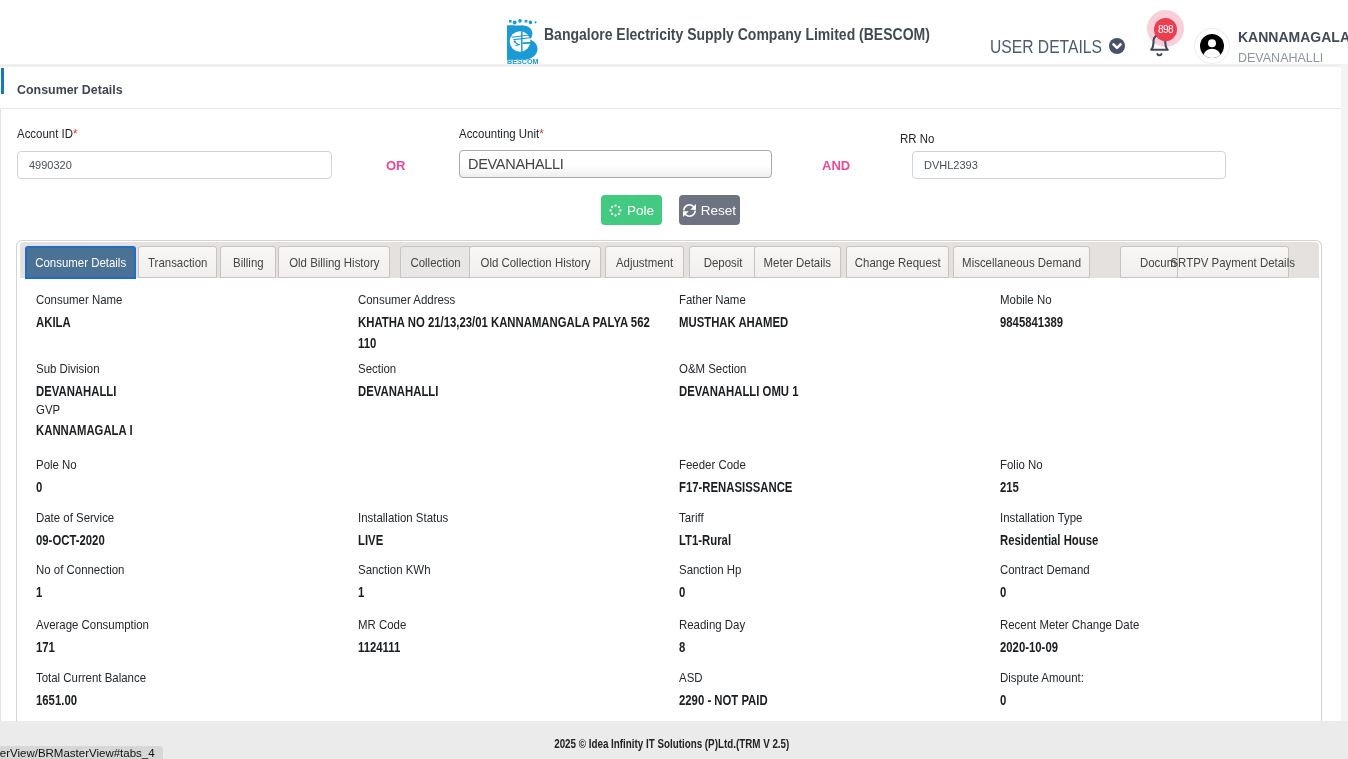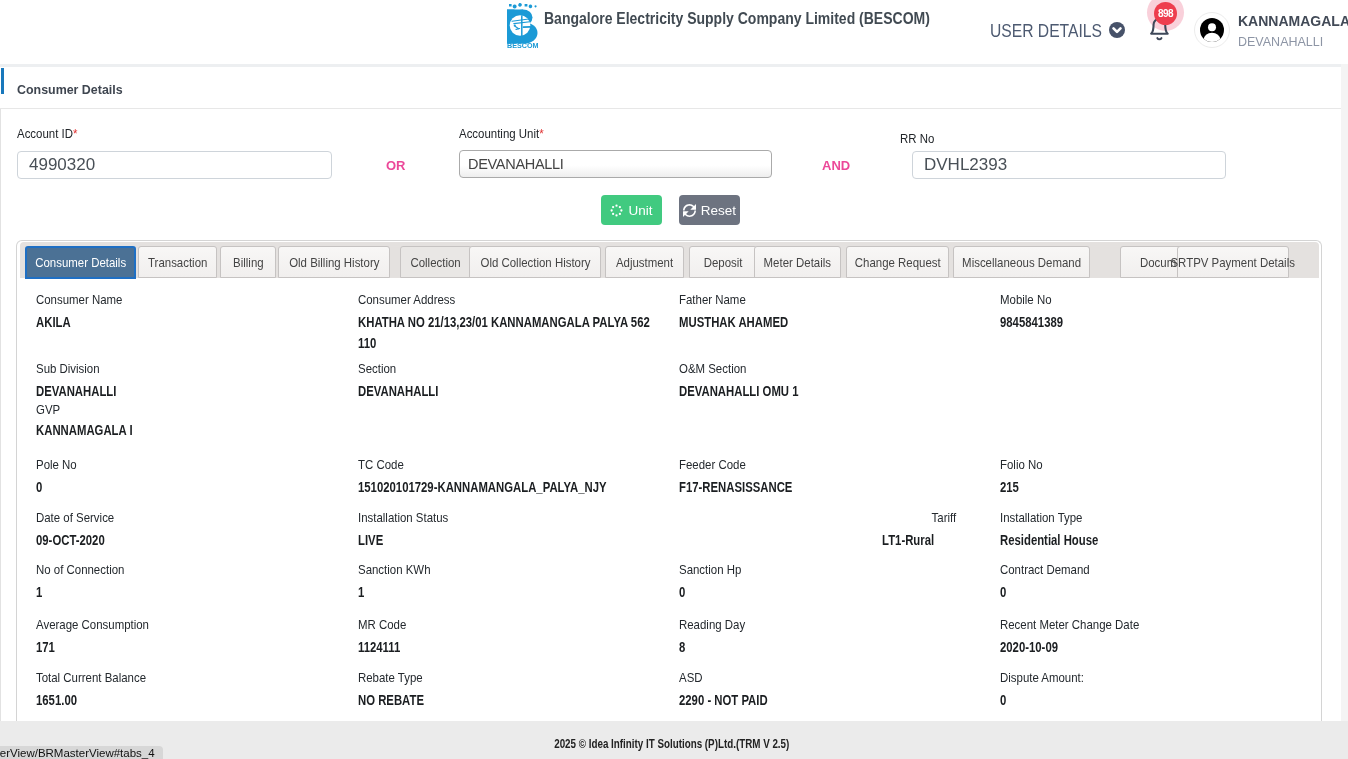--- a/index.html
+++ b/index.html
@@ -1,29 +1,29 @@
 <!DOCTYPE html>
 <html><head>
 <meta charset="utf-8">
 <style>
   * { margin:0; padding:0; box-sizing:border-box; }
   html,body { width:1348px; height:759px; overflow:hidden; background:#fff;
     font-family:"Liberation Sans", sans-serif; position:relative; }
   .abs { position:absolute; }
   
-  #header { position:absolute; left:0; top:0; width:1177px; height:64px; background:#fff; }
+  #header { position:absolute; left:0; top:16px; width:1177px; height:64px; background:#fff; }
   #graygap { position:absolute; left:0; top:64px; width:1348px; height:3px; background:#edeff1; }
   #titlebar { position:absolute; left:0; top:67px; width:1348px; height:42px; background:#fff; border-bottom:1px solid #e7e7e7; }
   #titlebar .bar { position:absolute; left:1px; top:1px; width:3px; height:26px; background:#1878bc; }
   #titlebar .txt { position:absolute; left:17px; top:15px; font-size:13.5px; font-weight:bold; color:#3f4650; transform:scaleX(.92); transform-origin:left; white-space:nowrap; }
   
   .flabel { position:absolute; font-size:13px; color:#212529; transform:scaleX(.88); transform-origin:left; white-space:nowrap; }
   .flabel .req { color:#e03131; }
   .finput { position:absolute; height:28px; border:1px solid #ced4da; border-radius:4px;
-    font-size:17px; color:#495057; line-height:26px; padding-left:11px; background:#fff; }
+    font-size:11px; color:#495057; line-height:26px; padding-left:11px; background:#fff; }
   .conj { position:absolute; font-size:13px; font-weight:600; color:#ec4899; }
   
   .btn { position:absolute; height:30px; border-radius:4px; color:#fff; font-size:13.5px;
     display:flex; align-items:center; justify-content:center; gap:5px; }
   #btnload { left:601px; top:195px; width:61px; background:#41ca80; }
   #btnreset { left:679px; top:195px; width:61px; background:#6d7380; }
   
   #panel { position:absolute; left:16px; top:240px; width:1306px; height:481px;
     border:1px solid #d4d4d4; border-bottom:none; border-radius:6px 6px 0 0; background:#fff; }
   #tabstrip { position:absolute; left:3px; top:1px; width:1299px; height:36px;
@@ -77,21 +77,21 @@
     <circle cx="8" cy="8" r="8" fill="#475269"></circle>
     <path d="M4.5 6.3 L8 9.8 L11.5 6.3" stroke="#fff" stroke-width="2.6" fill="none" stroke-linecap="round" stroke-linejoin="round"></path>
   </svg>
 
   <div class="abs" style="left:1147px; top:0px; width:37px; height:32px; overflow:visible;">
     <div class="abs" style="left:0px; top:-6px; width:37px; height:37px; border-radius:50%; background:#f9d0da;"></div>
     <svg class="abs" style="left:0px; top:15px;" width="25" height="27" viewBox="0 0 24 26">
       <path d="M17.5 9.2a5.6 5.6 0 0 0-11.2 0 c0 6.8-2.4 8.8-2.4 8.8 h16 s-2.4-2-2.4-8.8" fill="none" stroke="#3e4859" stroke-width="2" stroke-linecap="round" stroke-linejoin="round"></path>
       <path d="M10 22.3 a2.2 2.2 0 0 0 3.8 0" fill="none" stroke="#3e4859" stroke-width="2" stroke-linecap="round"></path>
     </svg>
-    <div class="abs" style="left:7px; top:2px; width:23px; height:23px; border-radius:50%; background:#ee3d4e; color:#fff; font-size:10px; font-weight:bold; letter-spacing:-0.5px; text-align:center; line-height:23px;">898</div>
+    <div class="abs" style="left:7px; top:2px; width:23px; height:23px; border-radius:50%; background:#ee3d4e; color:#fff; font-size:10px; font-weight:normal; letter-spacing:-0.5px; text-align:center; line-height:23px;">898</div>
   </div>
 
   <div class="abs" style="left:1194px; top:12px; width:36px; height:36px; border-radius:50%; background:#fff; border:1px solid #ececec;"></div>
   <svg class="abs" style="left:1200px; top:18px;" width="24" height="24" viewBox="0 0 24 24">
     <defs>
         <clipPath id="ac">
           <circle cx="12" cy="12" r="12"></circle>
         </clipPath>
       </defs>
     <circle cx="12" cy="12" r="12" fill="#000"></circle>
@@ -124,21 +124,21 @@
   <svg width="13" height="13" viewBox="0 0 16 16" fill="#fff">
     <circle cx="8" cy="2" r="1.4"></circle>
       <circle cx="12.2" cy="3.8" r="1.4"></circle>
       <circle cx="14" cy="8" r="1.4"></circle>
     <circle cx="12.2" cy="12.2" r="1.4"></circle>
       <circle cx="8" cy="14" r="1.4"></circle>
       <circle cx="3.8" cy="12.2" r="1.4"></circle>
     <circle cx="2" cy="8" r="1.4"></circle>
       <circle cx="3.8" cy="3.8" r="1.4"></circle>
   </svg>
-  <span>Unit</span>
+  <span>Pole</span>
 </div>
 <div class="btn" id="btnreset">
   <svg width="13" height="13" viewBox="0 0 16 16" fill="#fff">
     <path d="M13.65 2.35A7.96 7.96 0 0 0 8 0C3.58 0 .01 3.58.01 8H2c0-3.31 2.69-6 6-6 1.66 0 3.14.69 4.22 1.78L9 7h7V0z"></path>
     <path d="M8 14c-1.66 0-3.14-.69-4.22-1.78L7 9H0v7l2.35-2.35A7.96 7.96 0 0 0 8 16c4.42 0 7.99-3.58 7.99-8H14c0 3.31-2.69 6-6 6z"></path>
   </svg>
   <span>Reset</span>
 </div>
 
 <div id="panel">
@@ -213,42 +213,38 @@
     </div>
   <div class="f" style="left:662px; top:121px;">
       <div class="l">O&amp;M Section</div>
       <div class="v">DEVANAHALLI OMU 1</div>
     </div>
 
   <div class="f" style="left:19px; top:217px;">
       <div class="l">Pole No</div>
       <div class="v">0</div>
     </div>
-  <div class="f" style="left:341px; top:217px;">
-      <div class="l">TC Code</div>
-      <div class="v">151020101729-KANNAMANGALA_PALYA_NJY</div>
-    </div>
   <div class="f" style="left:662px; top:217px;">
       <div class="l">Feeder Code</div>
       <div class="v">F17-RENASISSANCE</div>
     </div>
   <div class="f" style="left:983px; top:217px;">
       <div class="l">Folio No</div>
       <div class="v">215</div>
     </div>
 
   <div class="f" style="left:19px; top:270px;">
       <div class="l">Date of Service</div>
       <div class="v">09-OCT-2020</div>
     </div>
   <div class="f" style="left:341px; top:270px;">
       <div class="l">Installation Status</div>
       <div class="v">LIVE</div>
     </div>
-  <div class="f" style="left:662px; top:270px;text-align:right;">
+  <div class="f" style="left:662px; top:270px;">
       <div class="l">Tariff</div>
       <div class="v">LT1-Rural</div>
     </div>
   <div class="f" style="left:983px; top:270px;">
       <div class="l">Installation Type</div>
       <div class="v">Residential House</div>
     </div>
 
   <div class="f" style="left:19px; top:322px;">
       <div class="l">No of Connection</div>
@@ -280,24 +276,20 @@
       <div class="v">8</div>
     </div>
   <div class="f" style="left:983px; top:377px;">
       <div class="l">Recent Meter Change Date</div>
       <div class="v">2020-10-09</div>
     </div>
 
   <div class="f" style="left:19px; top:430px;">
       <div class="l">Total Current Balance</div>
       <div class="v">1651.00</div>
-    </div>
-  <div class="f" style="left:341px; top:430px;">
-      <div class="l">Rebate Type</div>
-      <div class="v">NO REBATE</div>
     </div>
   <div class="f" style="left:662px; top:430px;">
       <div class="l">ASD</div>
       <div class="v">2290 - NOT PAID</div>
     </div>
   <div class="f" style="left:983px; top:430px;">
       <div class="l">Dispute Amount:</div>
       <div class="v">0</div>
     </div>
 </div>

